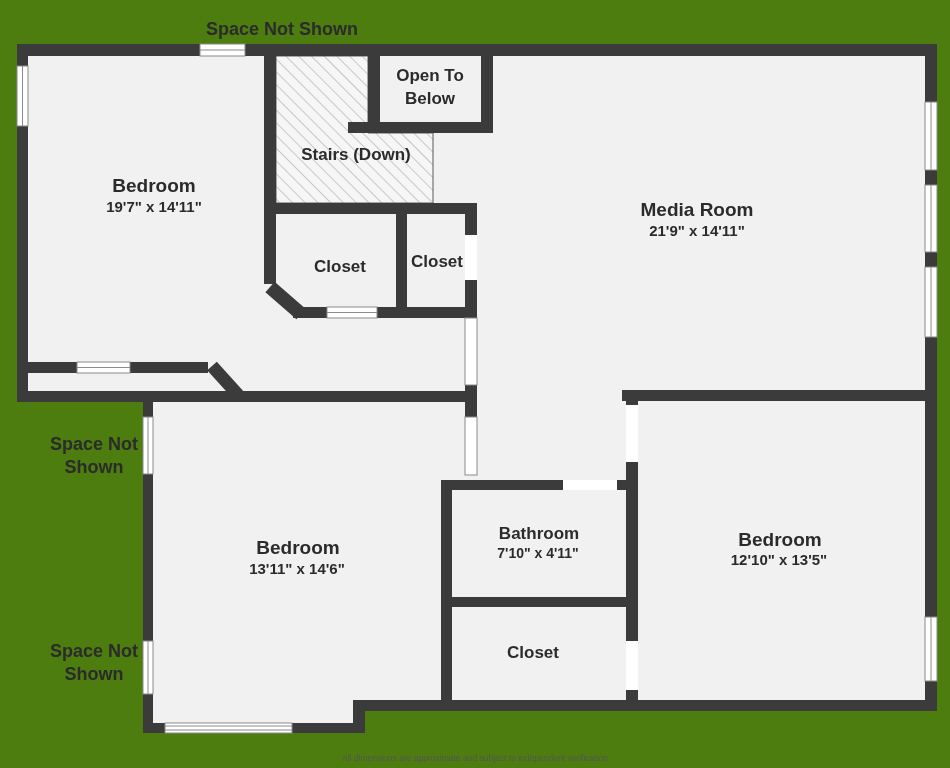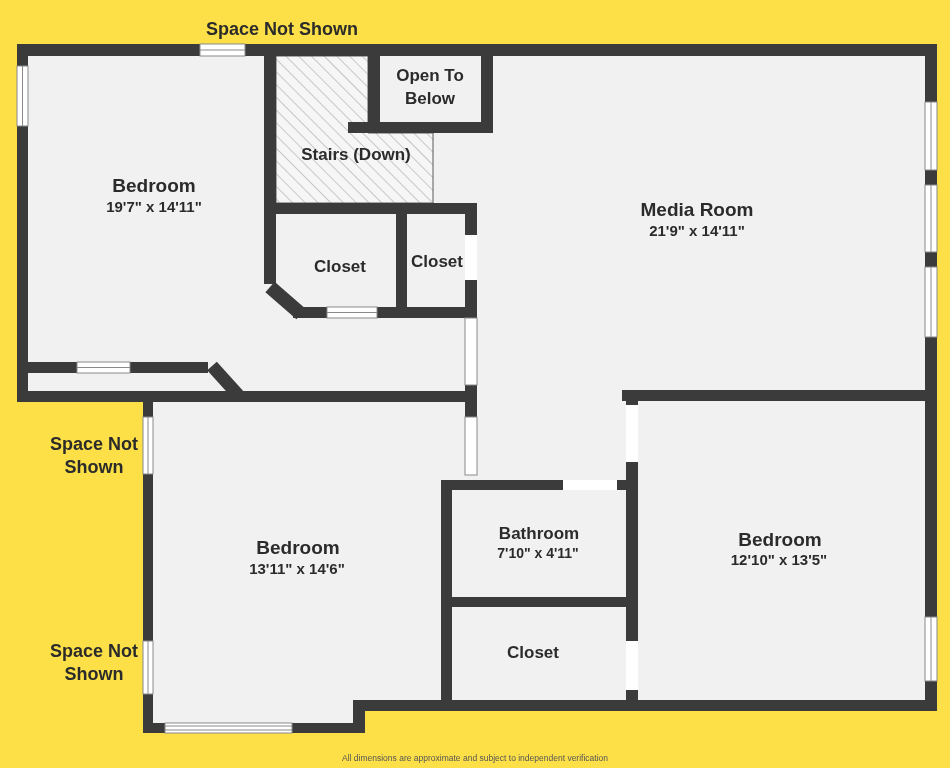--- a/index.html
+++ b/index.html
@@ -1,16 +1,16 @@
 <!DOCTYPE html>
 <html><head>
 <meta charset="utf-8">
 <style>
   html,body{margin:0;padding:0;background:#ffffff;}
-  .stage{position:relative;width:950px;height:768px;background:#fde047;overflow:hidden;
+  .stage{position:relative;width:950px;height:768px;background:#4d7c0f;overflow:hidden;
          font-family:"Liberation Sans",sans-serif;}
   svg text{font-family:"Liberation Sans","DejaVu Sans",sans-serif;fill:#2b2b2b;
            text-anchor:middle;font-weight:bold;}
   .room-name{font-size:19px;}
   .room-name-sm{font-size:17px;}
   .room-dims{font-size:15px;}
   .room-dims-sm{font-size:14px;}
   .annotation{font-size:18px;}
   .disclaimer{font-size:8.5px;font-weight:normal;fill:#555555;}
 </style>

